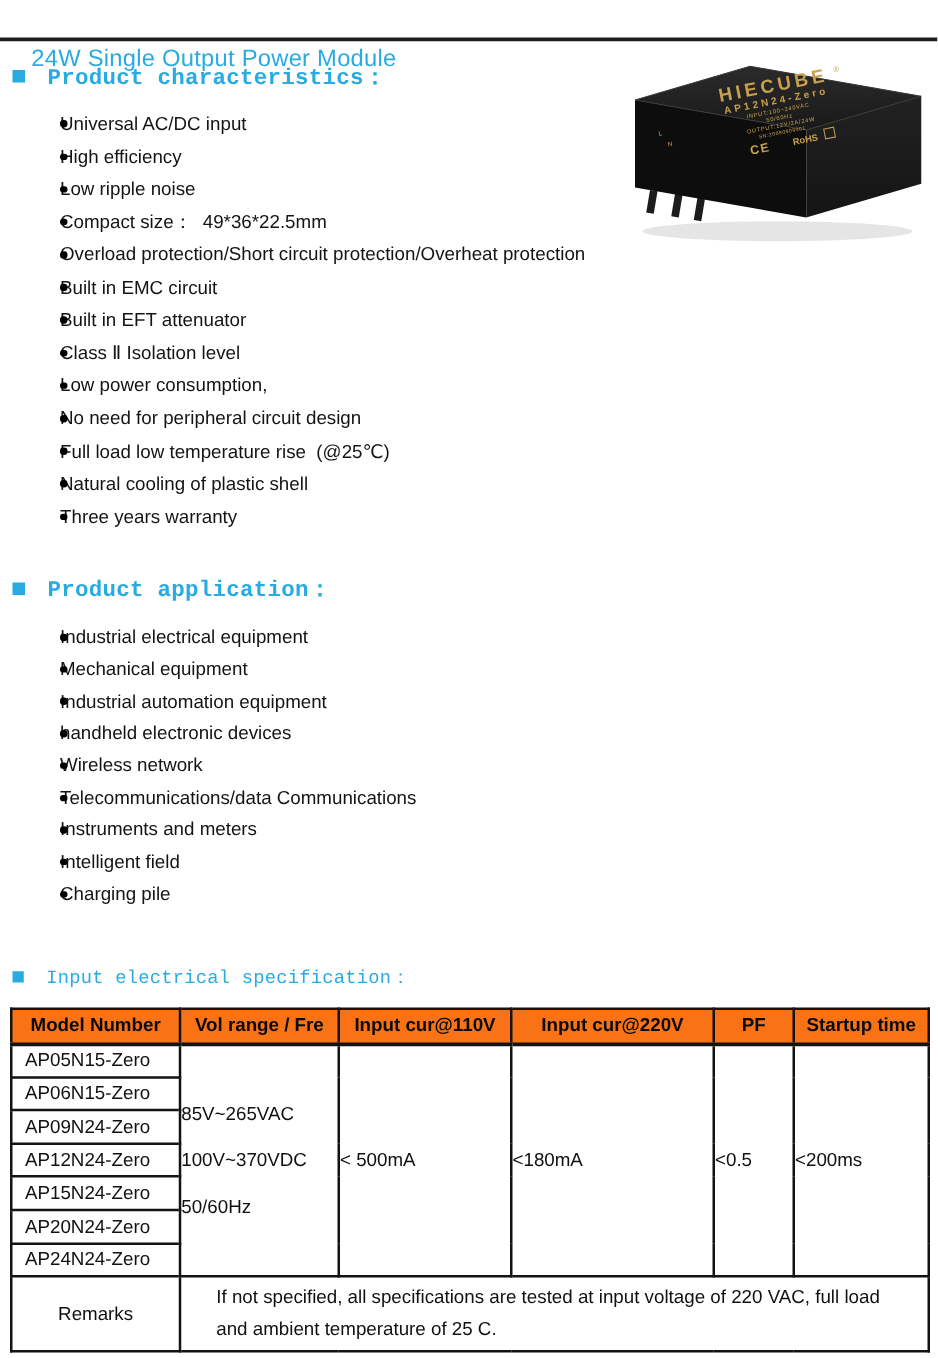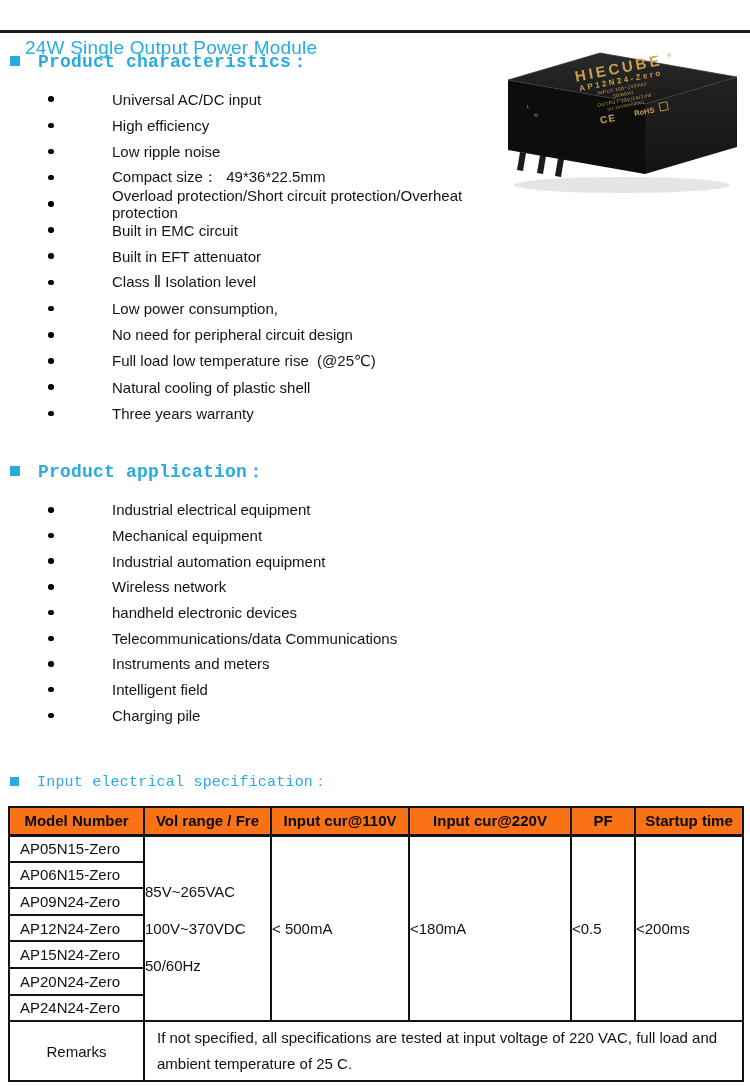--- a/index.html
+++ b/index.html
@@ -23,21 +23,21 @@
   .sec-h .sec-label { color:#29ABE2; font-size:18px; font-weight:bold; letter-spacing:0.2px; }
   .sec-h.small .sq { width:9px; height:9px; }
   .sec-h.small .sec-label { font-size:15px; font-weight:normal; }
   #h-characteristics { top:49px; }
   #h-application { top:459px; }
   #h-inputspec { top:772px; }
 
   ul.blist { position:absolute; left:0; list-style:none; width:520px; }
   ul.blist li {
     position:relative; display:flex; align-items:center;
-    padding-left:112px; font-size:15px; color:#141414;
+    padding-left:48px; font-size:15px; color:#141414;
   }
   ul.blist li::before {
     content:""; position:absolute; left:48px; top:50%; margin-top:-2.75px;
     width:5.5px; height:5.5px; border-radius:50%; background:#000;
   }
   #list-characteristics { top:86px; }
   #list-characteristics li { height:26.2px; }
   #list-application { top:497px; }
   #list-application li { height:25.7px; }
 
@@ -51,21 +51,21 @@
   table.spec thead th {
     background:#f97316; color:#0a0a0a; font-weight:bold; font-size:15px;
     height:28px; text-align:center; border-bottom-width:3px; padding:0 2px;
   }
   table.spec tbody tr.model-row { height:26.6px;margin-left:15px; }
   td.model { text-align:left; padding-left:10px; font-size:15px; }
   td.merged { text-align:left; vertical-align:middle;border-radius:30px; }
   .vol-line { line-height:37px; font-size:15px; }
   tr.remarks-row { height:54px; }
   td.remarks-label { text-align:center; vertical-align:middle; font-size:15px; }
-  td.remarks-text { text-align:left; vertical-align:middle; padding:3px 12px; line-height:26px; font-size:15px; }
+  td.remarks-text { text-align:left; vertical-align:middle; padding:3px 28px; line-height:26px; font-size:15px; }
 </style>
 </head>
 <body>
 
 <div class="doc-title">24W Single Output Power Module</div>
 <div class="title-rule"></div>
 
 <div class="sec-h" id="h-characteristics">
   <span class="sq"></span>
   <span class="sec-label">Product characteristics：</span>
@@ -128,22 +128,22 @@
 
 <div class="sec-h" id="h-application">
   <span class="sq"></span>
   <span class="sec-label">Product application：</span>
 </div>
 
 <ul class="blist" id="list-application">
   <li>Industrial electrical equipment</li>
   <li>Mechanical equipment</li>
   <li>Industrial automation equipment</li>
+  <li>handheld electronic devices</li>
   <li>Wireless network</li>
-  <li>handheld electronic devices</li>
   <li>Telecommunications/data Communications</li>
   <li>Instruments and meters</li>
   <li>Intelligent field</li>
   <li>Charging pile</li>
 </ul>
 
 <div class="sec-h small" id="h-inputspec">
   <span class="sq"></span>
   <span class="sec-label">Input electrical specification：</span>
 </div>

